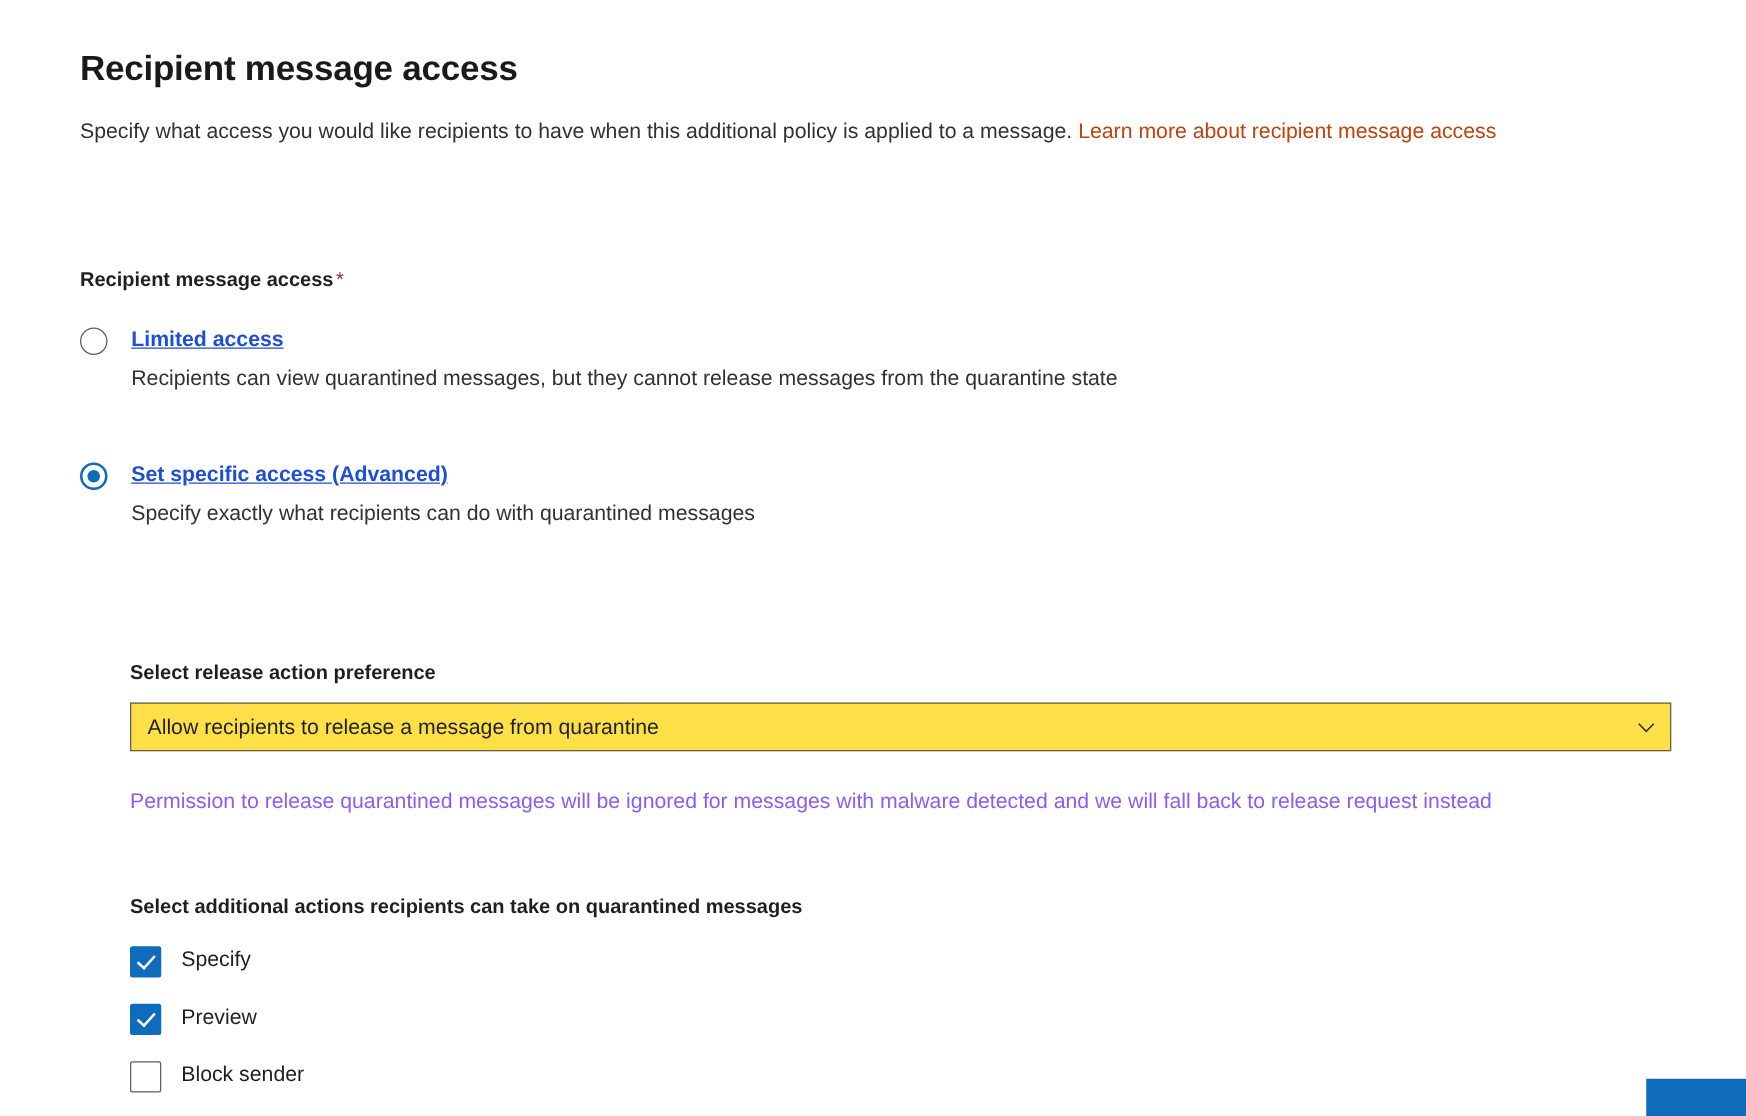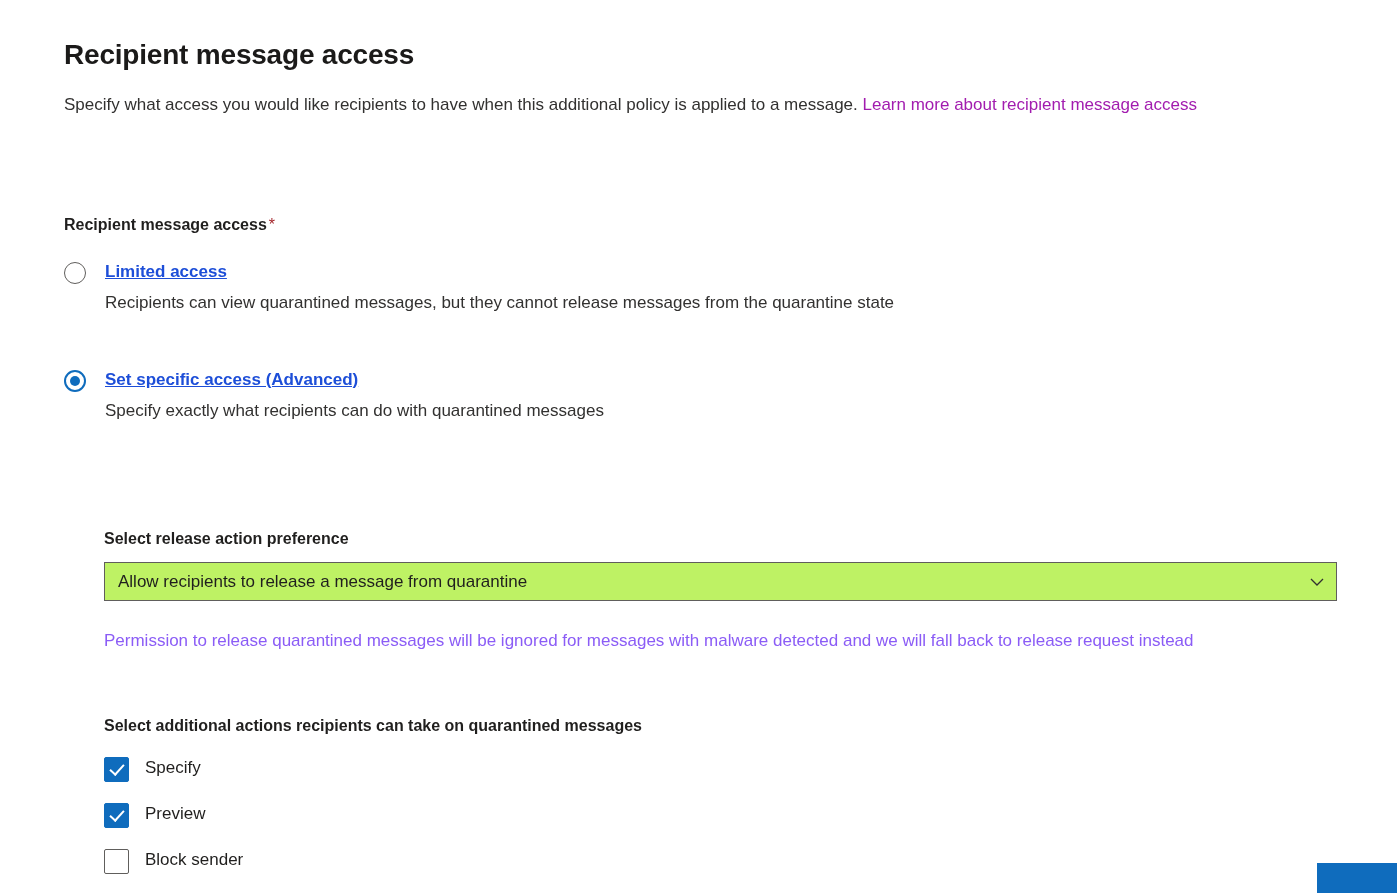--- a/index.html
+++ b/index.html
@@ -34,21 +34,21 @@
   .intro {
     position: absolute;
     left: 64px;
     top: 90px;
     width: 1272px;
     font-size: 17px;
     line-height: 29px;
     color: #323130;
   }
   .link {
-    color: #a21caf;
+    color: #c2410c;
     text-decoration: none;
     cursor: pointer;
     text-align: center;
   }
   .field-label {
     position: absolute;
     font-size: 16px;
     font-weight: bold;
     color: #201f1e;
   }
@@ -121,21 +121,21 @@
     color: #201f1e;
   }
   .dropdown {
     position: absolute;
     left: 104px;
     top: 562px;
     width: 1233px;
     height: 39px;
     border: 1px solid #605e5c;
     box-sizing: border-box;
-    background: #bef264;
+    background: #fde047;
     cursor: pointer;
   }
   .dropdown .value {
     position: absolute;
     left: 13px;
     top: 9px;
     font-size: 17px;
     color: #201f1e;
     white-space: nowrap;
   }

